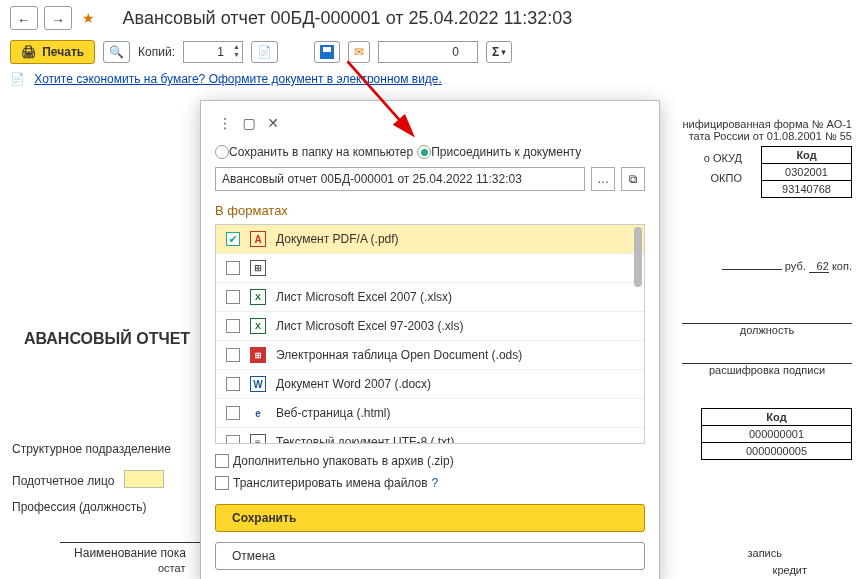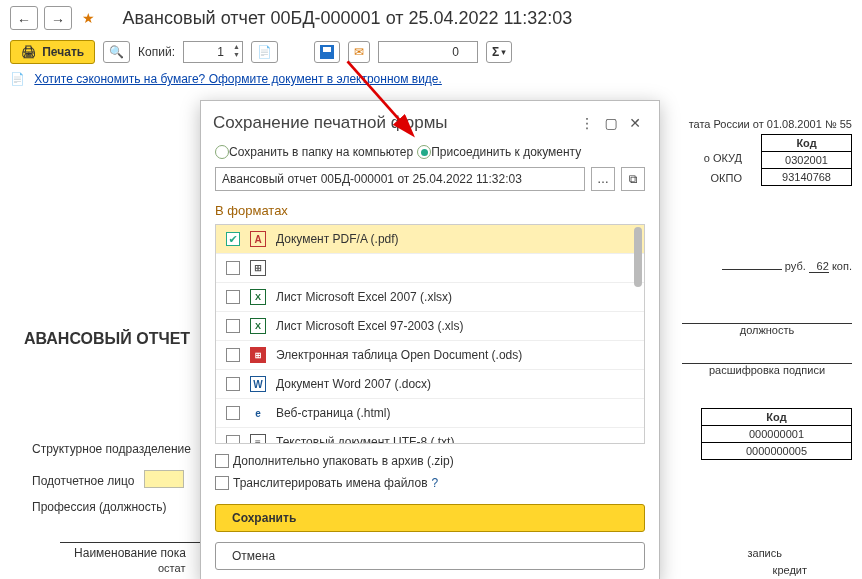--- a/index.html
+++ b/index.html
@@ -45,21 +45,21 @@
   .save-icon::after { content:''; position:absolute; top:2px; left:3px; width:8px; height:5px; background:#fff;}
   .mail-icon { color: #d97706; }
   .eco-row { padding: 4px 10px; }
   .eco-row a { color: #0645ad; text-decoration: underline; }
   .eco-row .eco-icon { color: #d97706; margin-right: 6px; }
   .doc-right { position: absolute; right: 10px; top: 118px; text-align: right; font-size: 11px; }
   .code-table { border-collapse: collapse; margin-top: 4px; float: right; }
   .code-table th, .code-table td { border: 1px solid #000; padding: 2px 20px; text-align: center; font-size: 11px;}
   .code-labels { position: absolute; right: 120px; top: 148px; text-align: right; font-size: 11px; line-height: 20px; }
   .doc-title { position:absolute; top: 330px; left: 24px; font-size: 16px; font-weight: bold; }
-  .form-row { position: absolute; left: 32px; font-size: 12px; }
+  .form-row { position: absolute; left: 12px; font-size: 12px; }
   .field-line { border-bottom: 1px solid #333; display: inline-block; min-width: 80px; }
   .field-yellow { background: #fff3a6; border: 1px solid #bba; min-width: 50px; height: 18px; display:inline-block; vertical-align: bottom;}
   .right-lines { position:absolute; right:10px; text-align:center; font-size:11px; }
   .under { border-bottom:1px solid #333; height:14px; width:170px; display:block; }
   .code-table2 { position:absolute; right:10px; border-collapse:collapse; }
   .code-table2 th, .code-table2 td { border:1px solid #000; padding:2px 8px; font-size:11px; text-align:center; }
 
   
   .dialog {
     position: absolute; top: 100px; left: 200px; width: 460px;
@@ -148,20 +148,21 @@
     <span style="font-size:9px;margin-left:2px">▾</span>
   </div>
 </div>
 
 <div class="eco-row">
   <span class="eco-icon">📄</span>
   <a href="#">Хотите сэкономить на бумаге? Оформите документ в электронном виде.</a>
 </div>
 
 <div class="doc-right">
+  <div>нифицированная форма № АО-1</div>
   <div>тата России от  01.08.2001 № 55</div>
   <table class="code-table">
     <tbody>
         <tr>
           <th>Код</th>
         </tr>
     <tr>
           <td>0302001</td>
         </tr>
     <tr>
@@ -237,21 +238,20 @@
       <marker id="ah" markerWidth="10" markerHeight="10" refX="7" refY="3" orient="auto">
         <path d="M0,0 L9,3 L0,6 Z" fill="#d00"></path>
       </marker>
     </defs>
     <line x1="15" y1="6" x2="86" y2="86" stroke="#d00" stroke-width="3" marker-end="url(#ah)"></line>
   </svg>
 </div>
 
 <div class="dialog">
   <div class="dialog-header">
-    <span class="dialog-title">Сохранение печатной формы</span>
     <span class="dlg-hbtn">⋮</span>
     <span class="dlg-hbtn">▢</span>
     <span class="dlg-hbtn">✕</span>
   </div>
 
   <div class="dialog-radio-row">
     <span class="radio-outer"></span>
     <span>Сохранить в папку на компьютер</span>
     <span style="width:4px"></span>
     <span class="radio-outer checked"></span>

